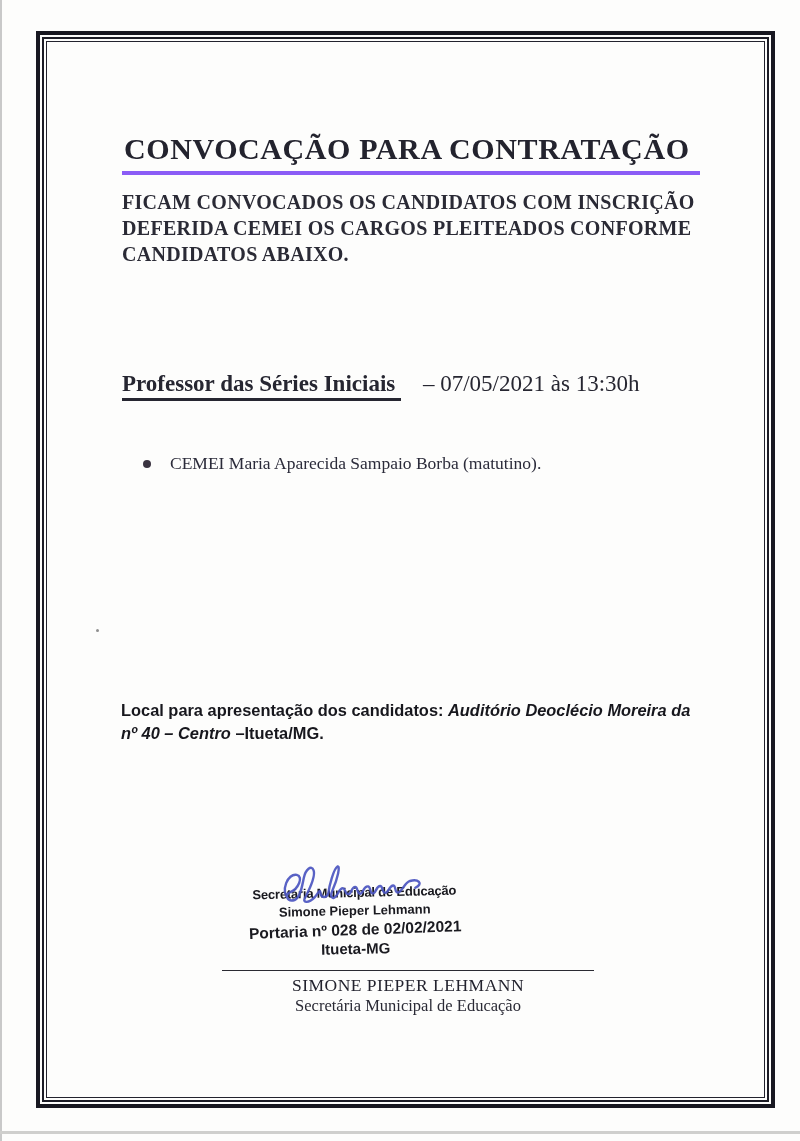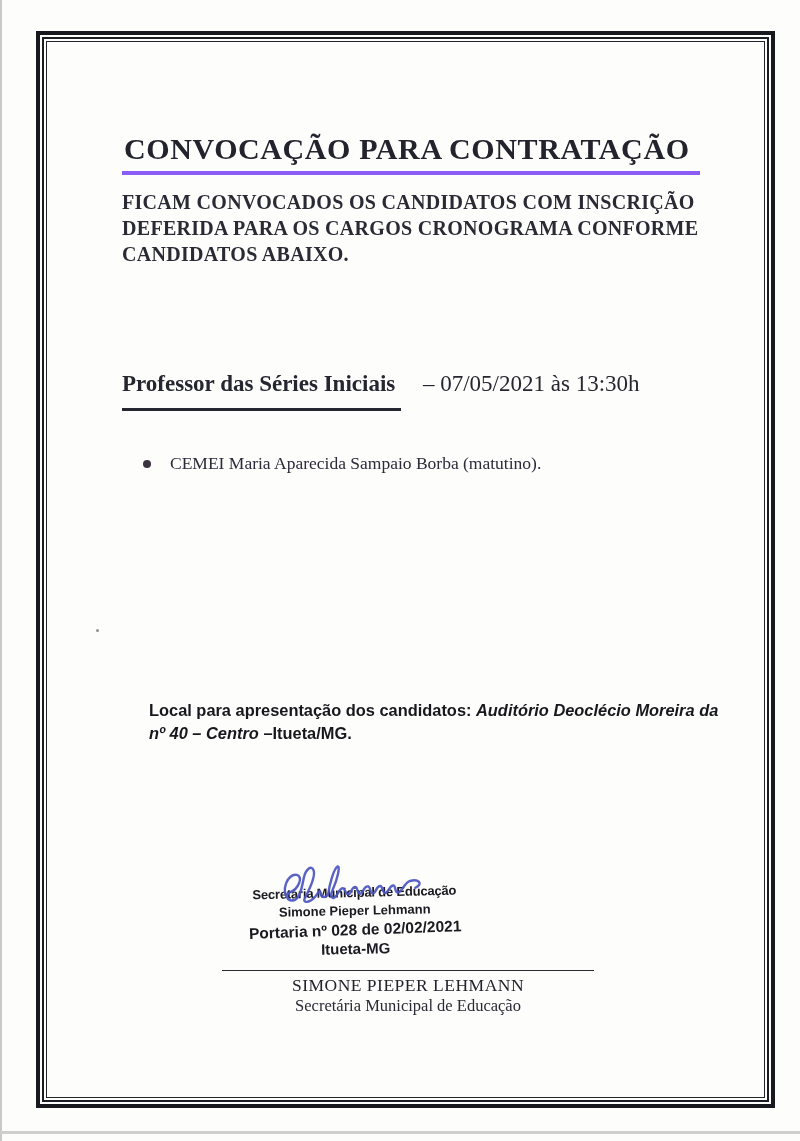--- a/index.html
+++ b/index.html
@@ -27,29 +27,29 @@
     padding:0 10px 5px 2px; white-space:nowrap;
   }
   
   .intro {
     position:absolute; left:122px; top:189px;
     font-size:20px; font-weight:bold; line-height:26px;
     letter-spacing:0.3px; color:#2a2a35;
   }
   
   .schedule-heading { position:absolute; left:122px; top:371px; font-size:23px; color:#262631; white-space:nowrap; }
-  .schedule-heading .role { font-weight:bold; border-bottom:3px solid #262631; padding-bottom:12px; padding-right:6px; }
+  .schedule-heading .role { font-weight:bold; border-bottom:3px solid #262631; padding-bottom:2px; padding-right:6px; }
   .schedule-heading .datetime { margin-left:16px; }
 
   
   .bullet-item { position:absolute; left:143px; top:453px; font-size:17.5px; color:#2b2b3a; display:flex; align-items:center;text-align:center; }
   .bullet-dot { width:8px; height:8px; border-radius:50%; background:#3a3340; margin-right:19px; flex:0 0 auto; }
 
   
-  .sans { font-family:"Liberation Sans","DejaVu Sans",sans-serif; font-weight:bold; color:#17171d;margin-left:28px; }
+  .sans { font-family:"Liberation Sans","DejaVu Sans",sans-serif; font-weight:bold; color:#17171d; }
   .local-par { position:absolute; left:121px; top:699px; font-size:16.4px; line-height:23px; }
   .doc-par   { position:absolute; left:121px; top:775px; font-size:16.4px; line-height:23px; font-style:italic; }
   .it { font-style:italic; }
   .up { font-style:normal; }
 
   
   .stamp {
     position:absolute; left:235px; top:885px; width:240px; text-align:center;
     font-family:"Liberation Sans","DejaVu Sans",sans-serif; color:#1a1a20;
     transform:rotate(-1.3deg);
@@ -79,21 +79,21 @@
   <div class="frame">
     <div class="frame2">
       <div class="frame3"></div>
     </div>
   </div>
 
   <h1 class="title">CONVOCAÇÃO PARA CONTRATAÇÃO</h1>
 
   <div class="intro">
     <div>FICAM CONVOCADOS OS CANDIDATOS COM INSCRIÇÃO</div>
-    <div>DEFERIDA PARA OS CARGOS CRONOGRAMA CONFORME</div>
+    <div>DEFERIDA CEMEI OS CARGOS PLEITEADOS CONFORME</div>
     <div>CANDIDATOS ABAIXO.</div>
   </div>
 
   <div class="schedule-heading">
     <span class="role">Professor das Séries Iniciais</span>
     <span class="datetime">– 07/05/2021 às 13:30h</span>
   </div>
 
   <div class="bullet-item">
     <span class="bullet-dot"></span>

